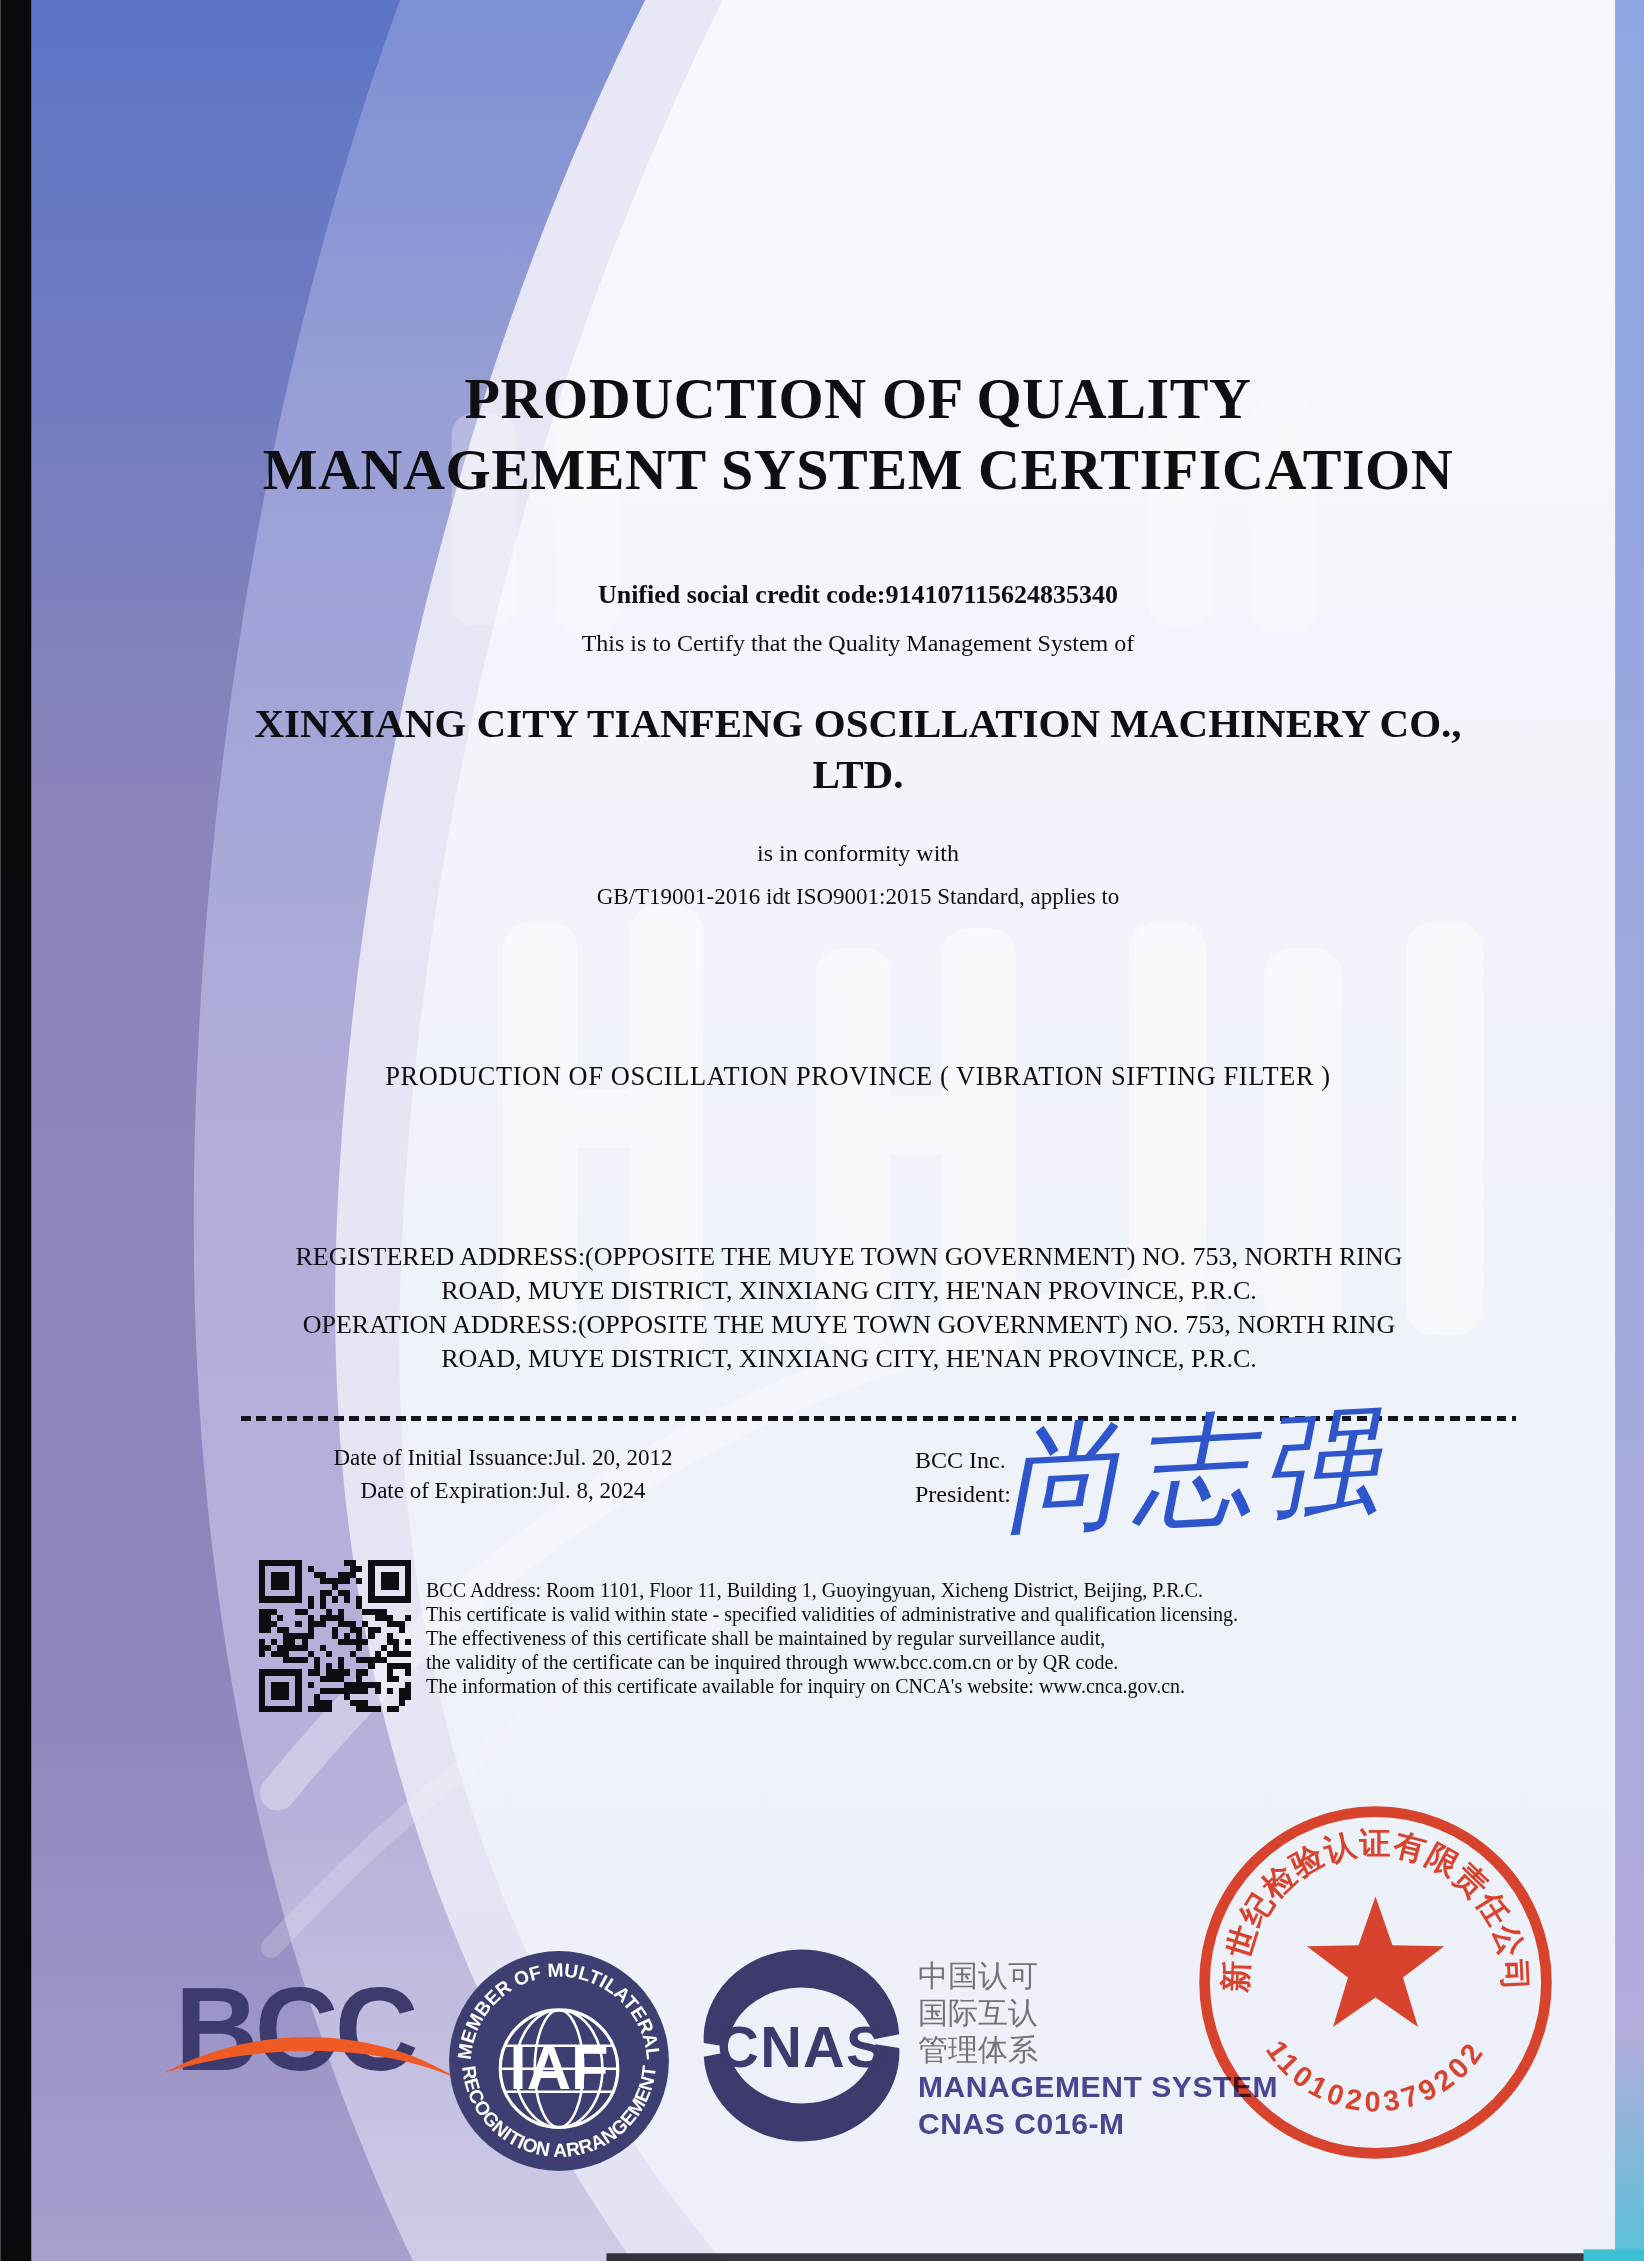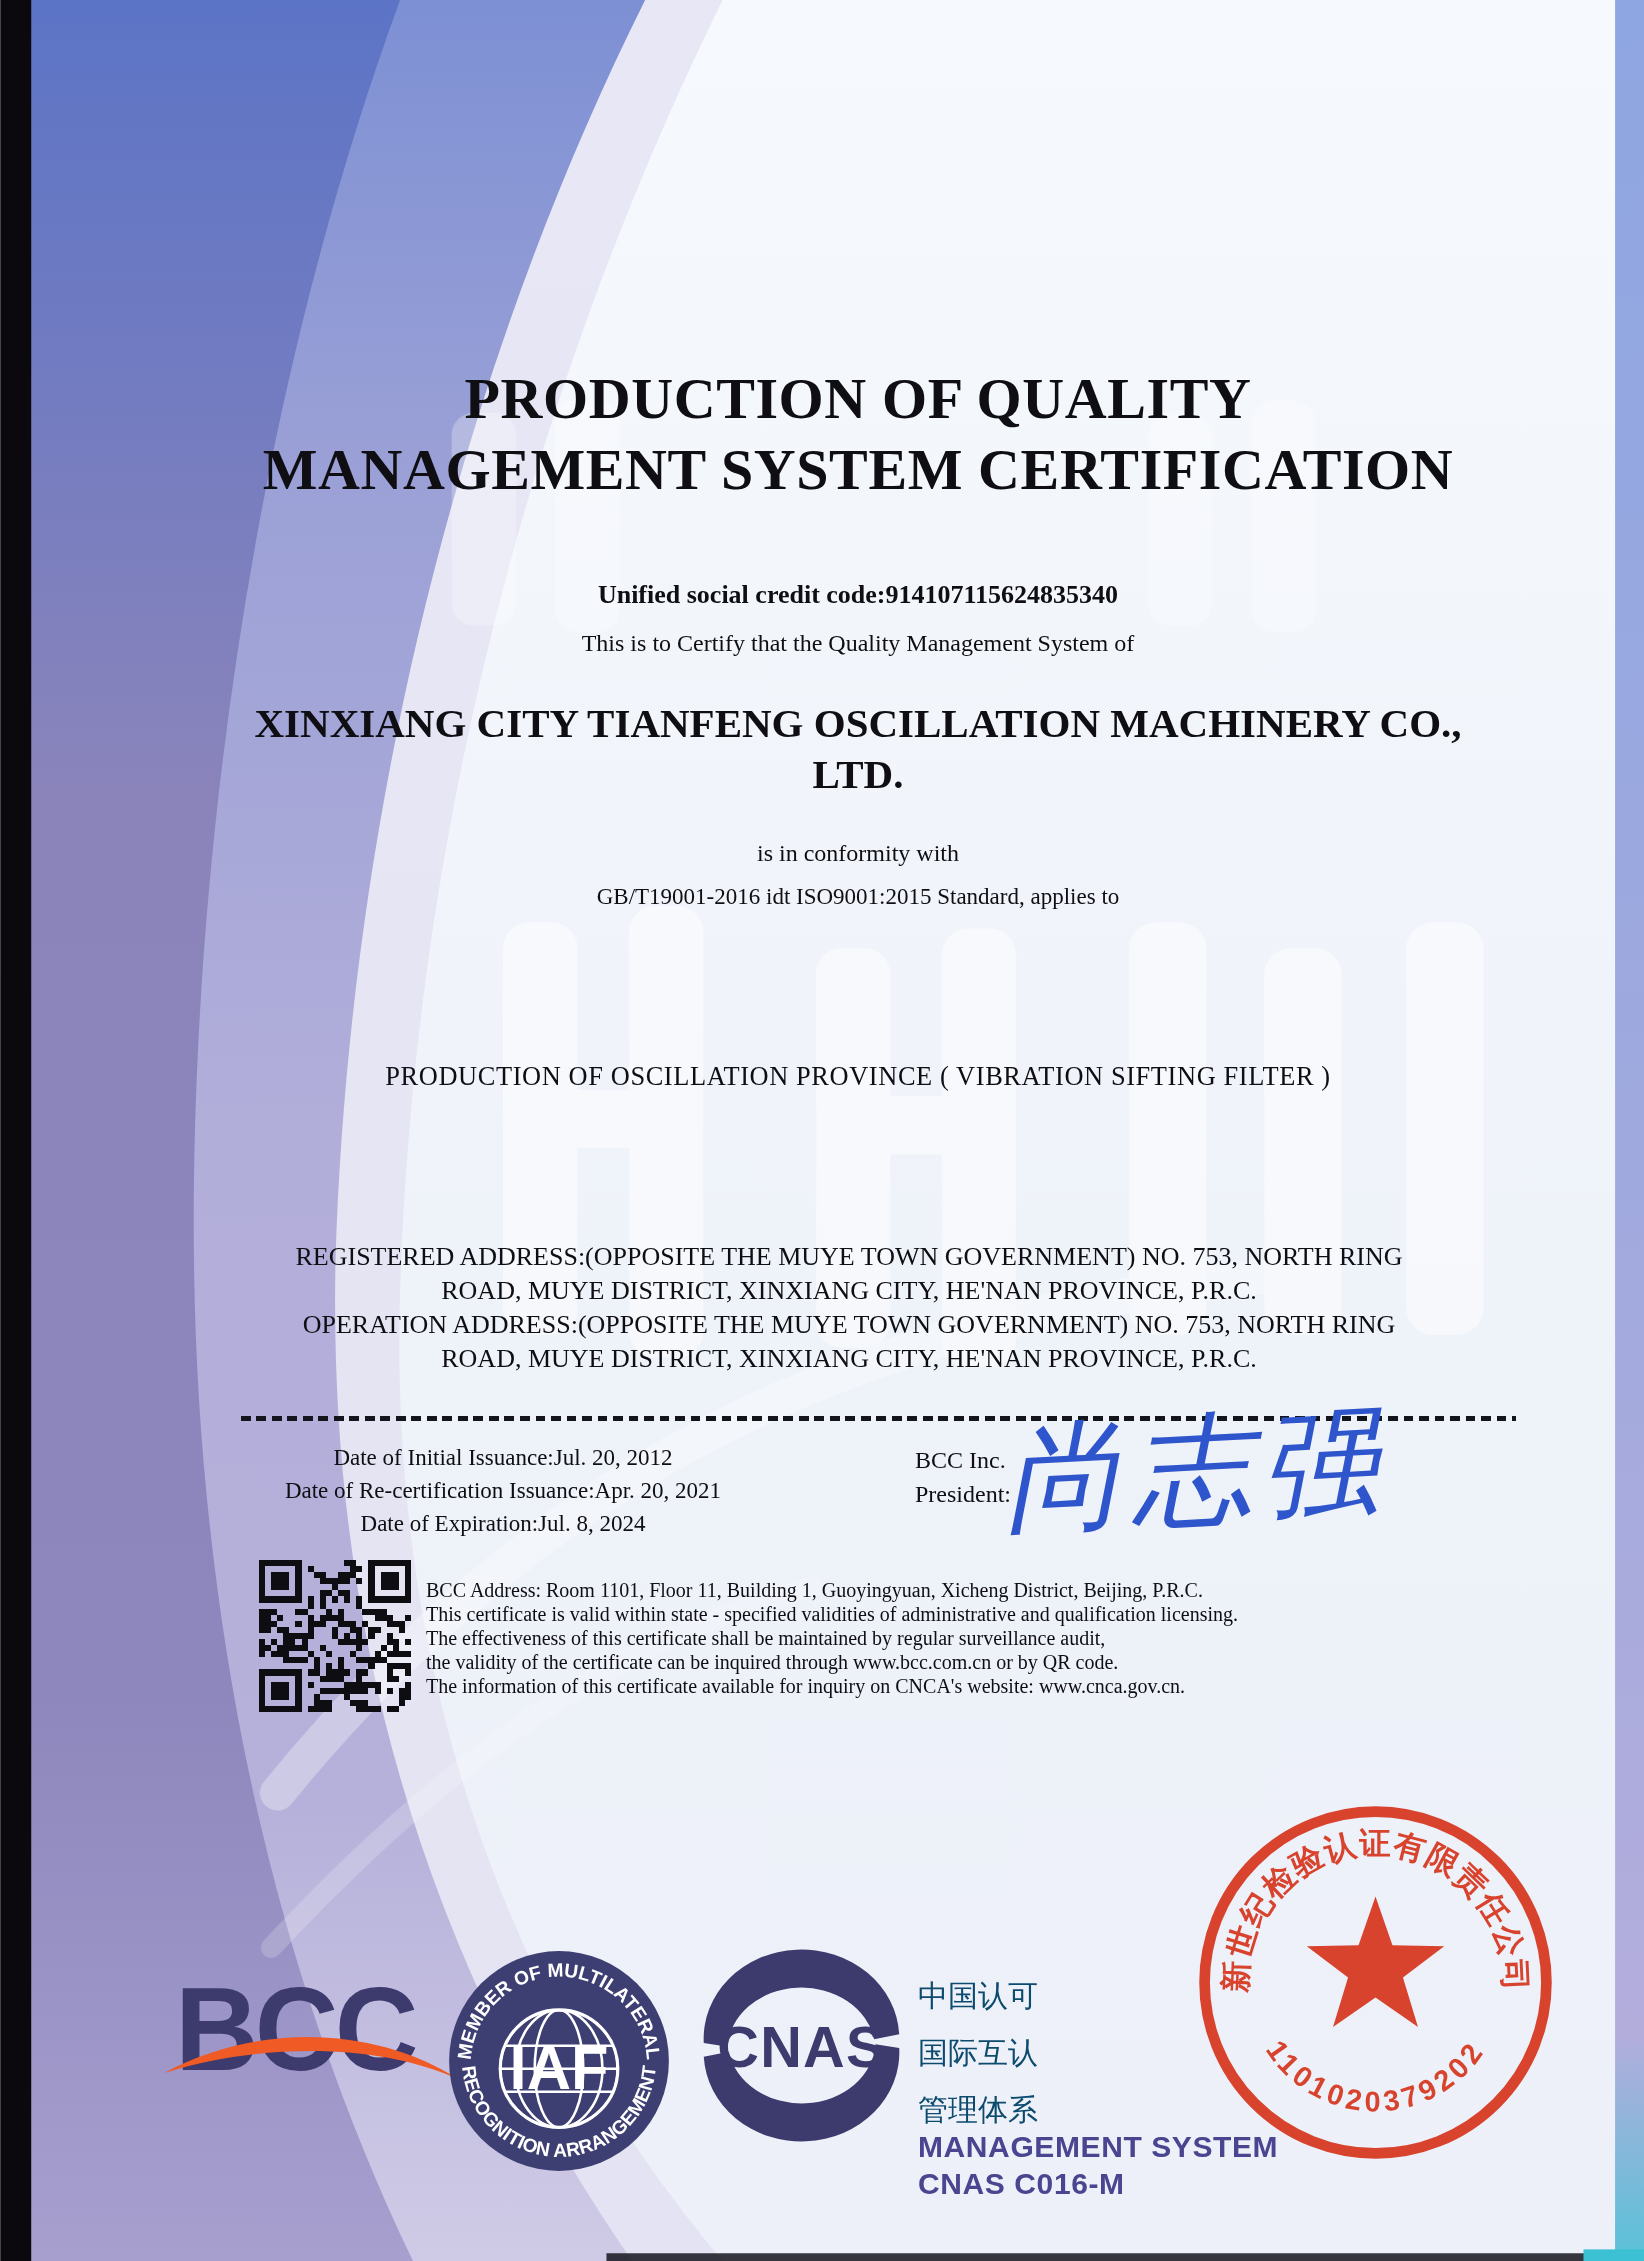--- a/index.html
+++ b/index.html
@@ -32,21 +32,21 @@
   .qr{position:absolute;left:259px;top:1560px;width:152px;height:152px;}
   .fine{position:absolute;left:426px;top:1578px;width:1122px;text-align:left;
         font:400 20px/24px "Liberation Serif",serif;}
   .bccLogo{position:absolute;left:161px;top:1971px;width:303px;height:129px;}
   .bccTxt{position:absolute;left:14px;top:0;font:800 116px/116px "Liberation Sans",sans-serif;
           color:#3d3a6e;letter-spacing:-3.9px;transform:scaleY(1.02);}
   .bccSw{position:absolute;left:0;top:0;width:303px;height:129px;}
   .iaf{position:absolute;left:444px;top:1946px;width:230px;height:230px;}
   .cnas{position:absolute;left:695px;top:1939px;width:213px;height:213px;}
   .cnBlock{position:absolute;left:918px;top:1957px;width:387px;text-align:left;}
-  .cnLine{font:400 30px/37px "Liberation Sans","DejaVu Sans",sans-serif;color:#0c4a6e;margin-top:20px;}
+  .cnLine{font:400 30px/37px "Liberation Sans","DejaVu Sans",sans-serif;color:#737373;}
   .enLine{font:700 30px/37px "Liberation Sans",sans-serif;color:#4a4590;letter-spacing:0.6px;}
   .stamp{position:absolute;left:1187px;top:1794px;width:377px;height:377px;
          mix-blend-mode:multiply;opacity:.93;}
 </style>
 </head>
 <body>
 
 <div class="page">
 
   <svg class="bg" viewBox="0 0 2550 3506" aria-hidden="true">
@@ -123,21 +123,20 @@
     <div>REGISTERED ADDRESS:(OPPOSITE THE MUYE TOWN GOVERNMENT) NO. 753, NORTH RING</div>
     <div>ROAD, MUYE DISTRICT, XINXIANG CITY, HE'NAN PROVINCE, P.R.C.</div>
     <div>OPERATION ADDRESS:(OPPOSITE THE MUYE TOWN GOVERNMENT) NO. 753, NORTH RING</div>
     <div>ROAD, MUYE DISTRICT, XINXIANG CITY, HE'NAN PROVINCE, P.R.C.</div>
   </div>
 
   <div class="sep"></div>
 
   <div class="dates">
     <div>Date of Initial Issuance:Jul. 20, 2012</div>
-    <div>Date of Re-certification Issuance:Apr. 20, 2021</div>
     <div>Date of Expiration:Jul. 8, 2024</div>
   </div>
 
   <div class="issuer">
     <div>BCC Inc.</div>
     <div>President:</div>
   </div>
 
   <div class="sig">尚志强</div>
 

